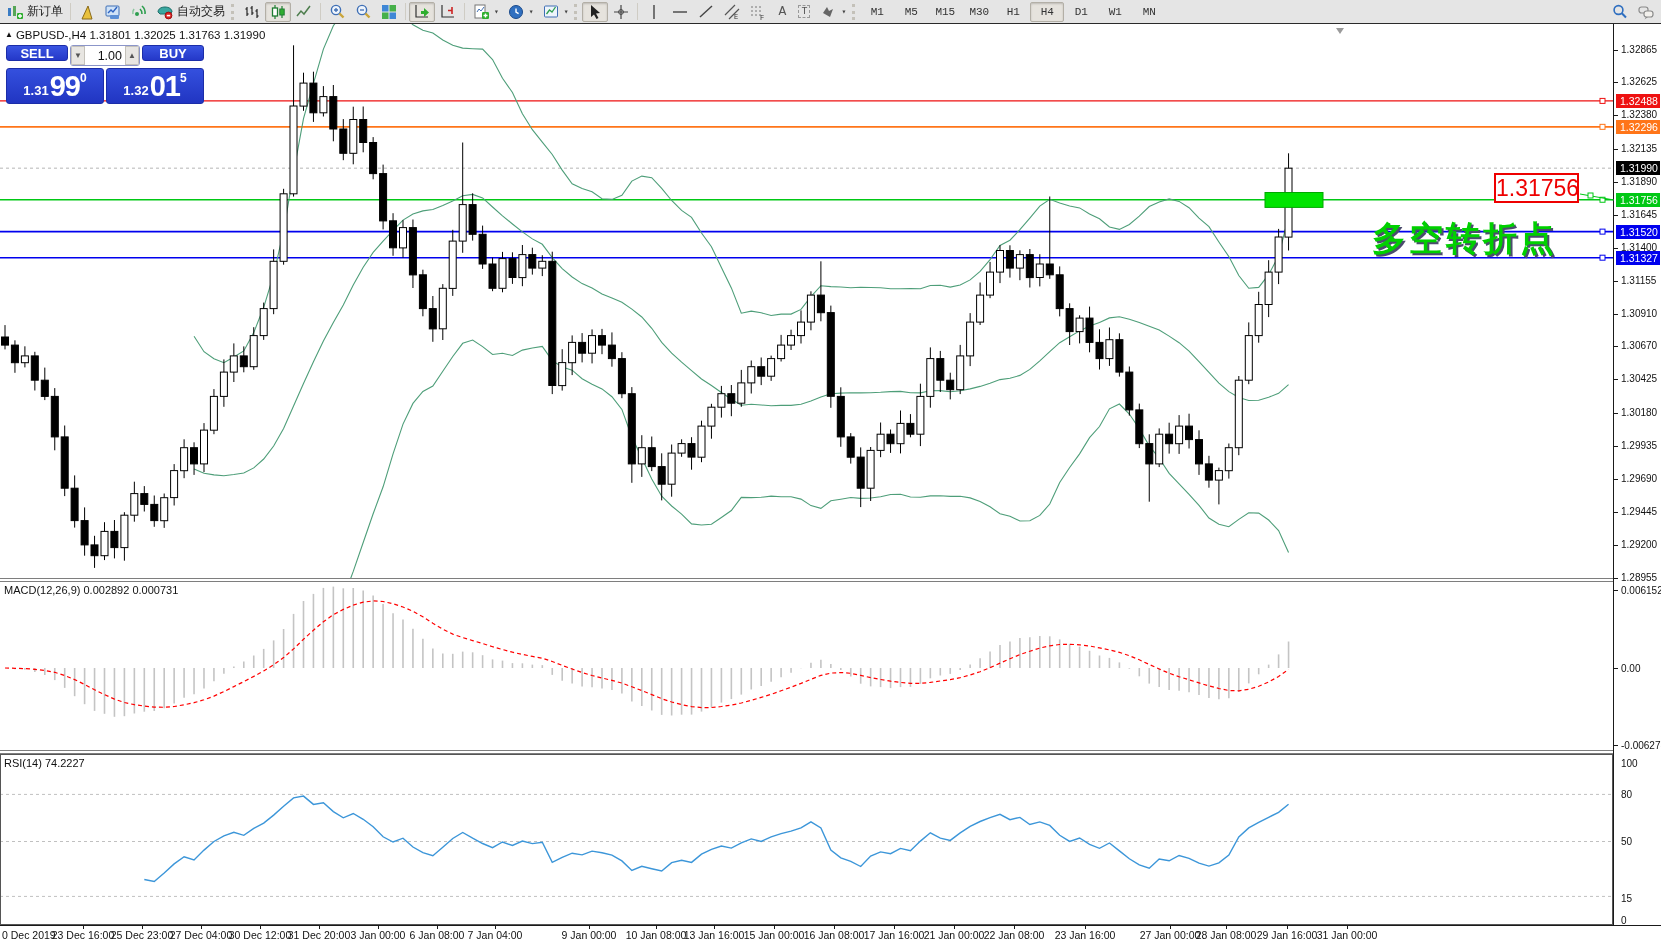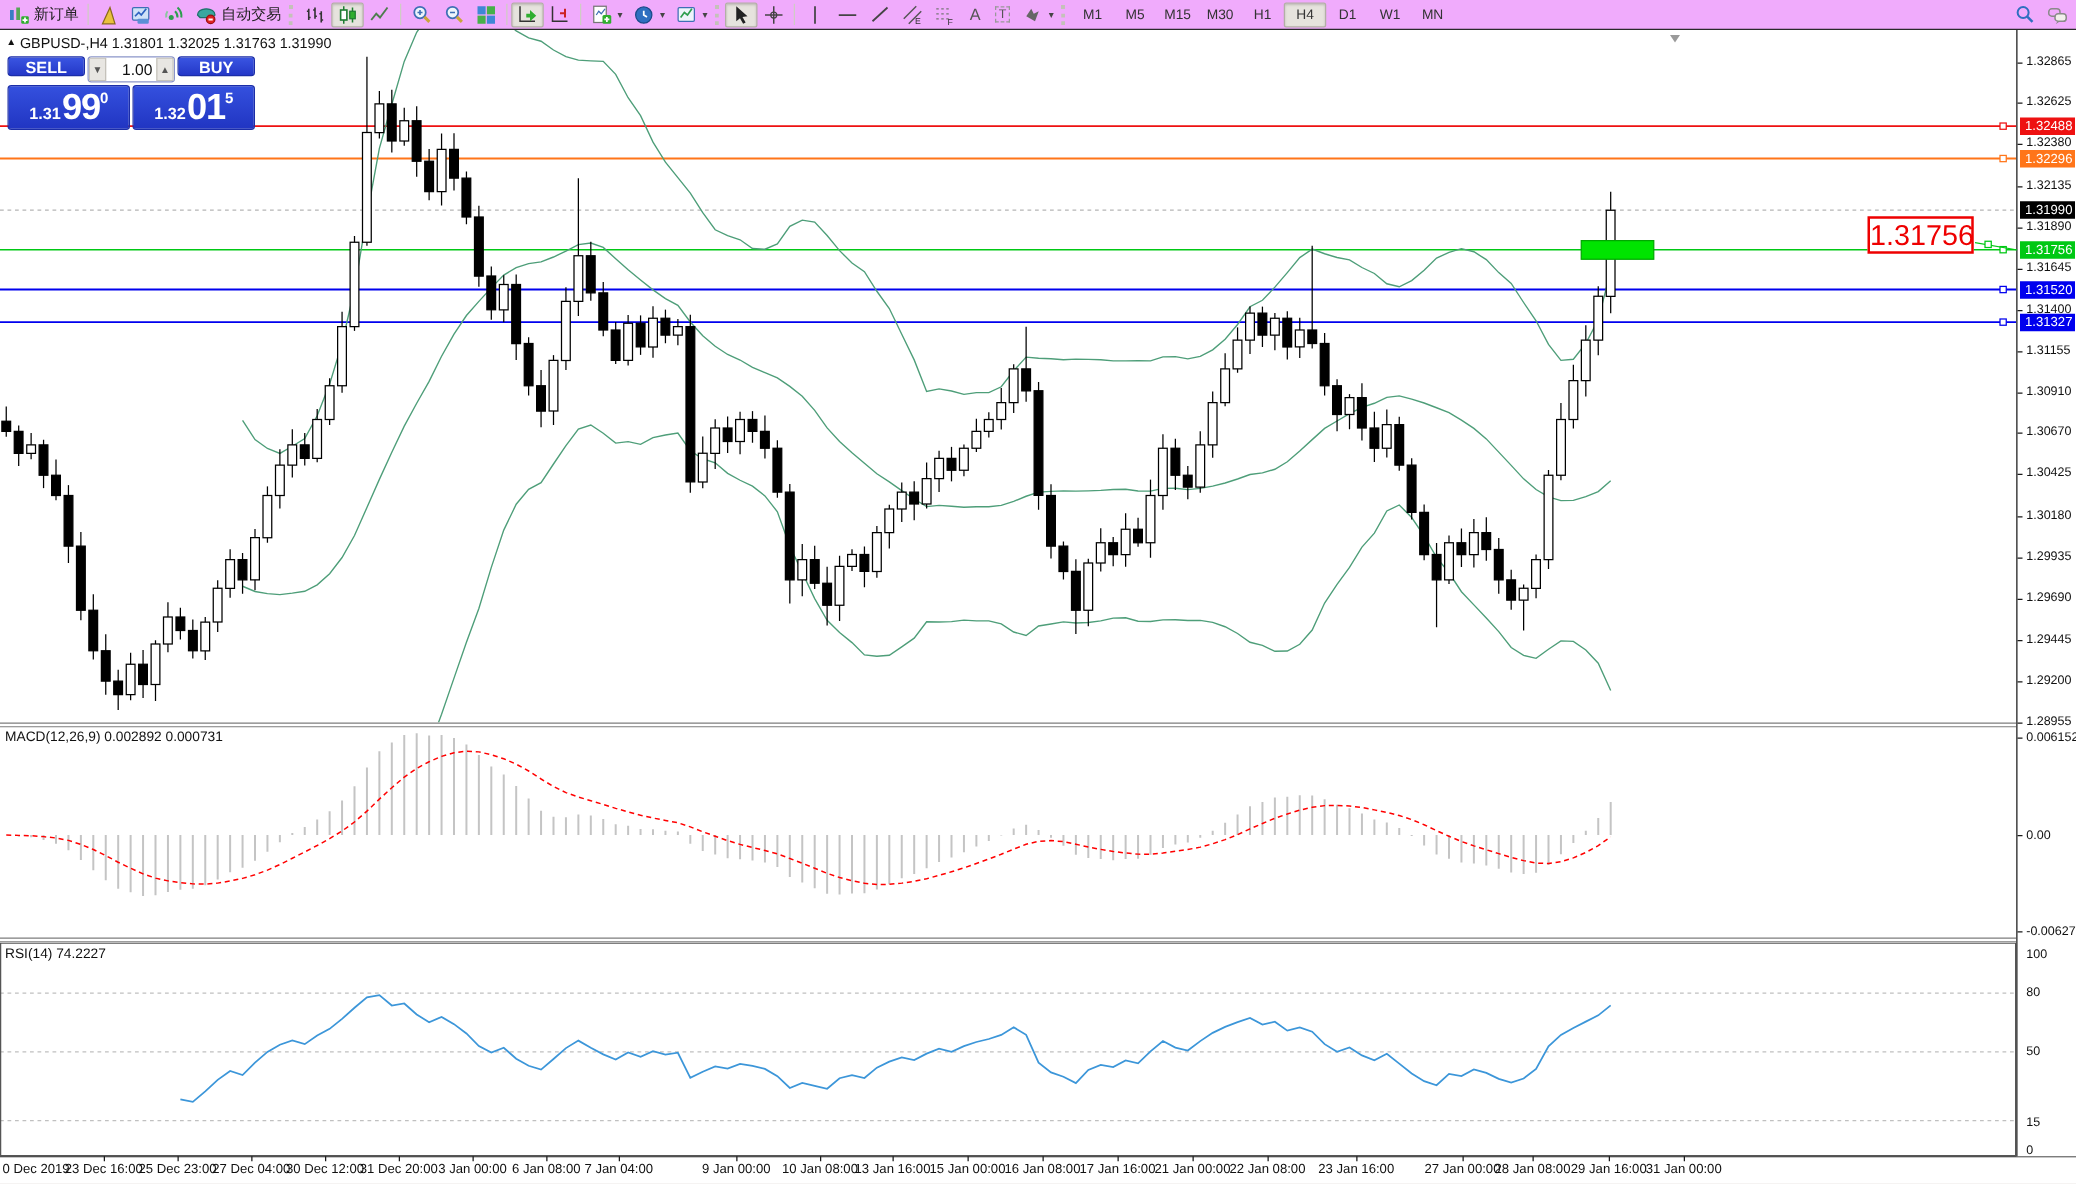--- a/index.html
+++ b/index.html
@@ -1,21 +1,21 @@
 <!DOCTYPE html>
 <html><head>
 <meta charset="utf-8">
 <style>
   html,body{margin:0;padding:0;background:#d4d0c8;}
   *{box-sizing:border-box;}
   #app{position:relative;width:1661px;height:947px;background:#fff;overflow:hidden;
        font-family:"Liberation Sans","DejaVu Sans",sans-serif;-webkit-font-smoothing:antialiased;}
   
-  #toolbar{position:absolute;left:0;top:0;width:1661px;height:24px;background:#f0abfc;
-           border-bottom:1px solid #2a2a2a;display:flex;align-items:center;padding:0 2px;}
+  #toolbar{position:absolute;left:0;top:0;width:1661px;height:24px;background:#e5e5e5;
+           border-bottom:1px solid #2a2a2a;display:flex;align-items:center;padding:0 2px;font-family:Liberation Mono, monospace;}
   .tbtn{height:20px;min-width:22px;display:flex;align-items:center;justify-content:center;
         padding:0 3px;border:1px solid transparent;border-radius:2px;cursor:default;gap:3px;}
   .tbtn.pressed{background:#e6e3dd;border-color:#b3afa6;box-shadow:inset 0 1px 2px rgba(0,0,0,.18);}
   .tlabel{font-size:12px;color:#222;white-space:nowrap;}
   .grip{width:5px;height:16px;border-left:3px dotted #c4c1b9;margin:0 3px 0 2px;}
   .tsep{width:1px;height:17px;background:#cfccc4;margin:0 3px;}
   .caret{font-size:8px;color:#444;margin-left:1px;}
   .tficon{width:18px;height:18px;flex:0 0 auto;}
   .tf-btn{font-size:11px;color:#333;width:34px;justify-content:center;}
   #right-icons{margin-left:auto;display:flex;align-items:center;}
@@ -815,16 +815,17 @@
       </div>
       <div class="price-box right">
         <span class="p-small">1.32</span>
         <span class="p-big">01</span>
         <span class="p-sup">5</span>
       </div>
     </div>
   </div>
 
   <div id="callout">1.31756</div>
+  <div id="cn-note">多空转折点</div>
   <div id="macd-label">MACD(12,26,9) 0.002892 0.000731</div>
   <div id="rsi-label">RSI(14) 74.2227</div>
 
 </div>
 
 </body></html>

